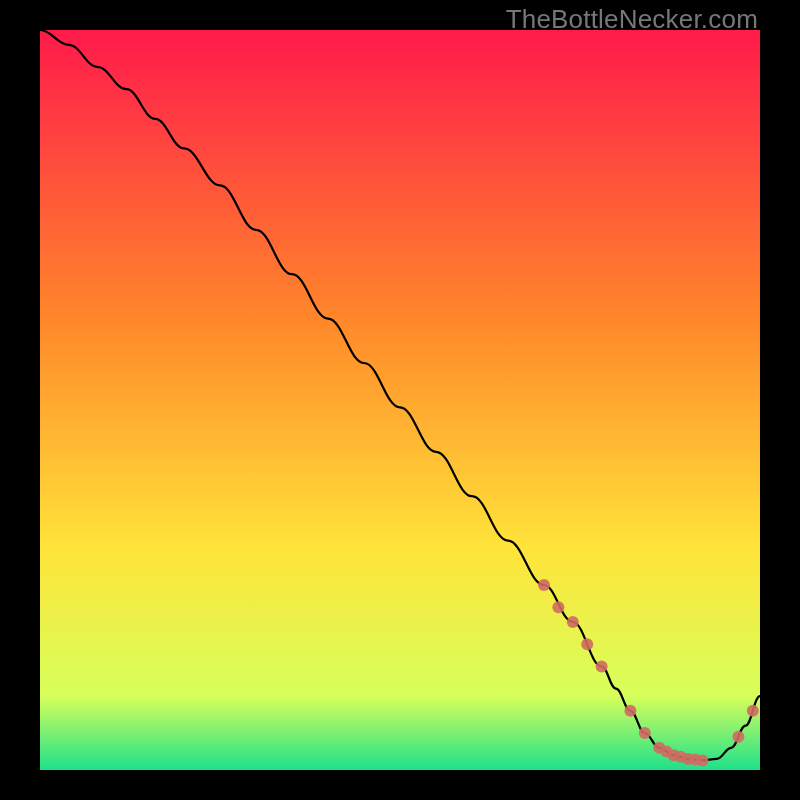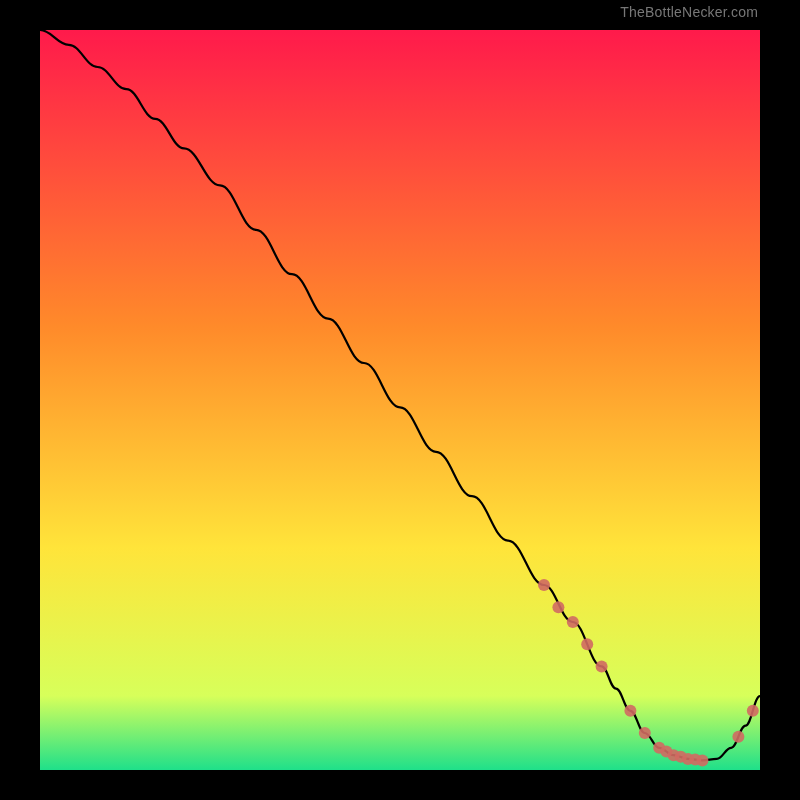--- a/index.html
+++ b/index.html
@@ -22,21 +22,21 @@
     left: 40px;
     top: 30px;
     width: 720px;
     height: 740px;
   }
   .watermark {
     position: absolute;
     top: 4px;
     right: 42px;
     color: #777;
-    font-size: 14px;
+    font-size: 26px;
     font-weight: 400;
     letter-spacing: 0.2px;
     user-select: none;
   }
 </style>
 </head>
 <body>
 
 <div class="frame">
   <div class="watermark">TheBottleNecker.com</div>

